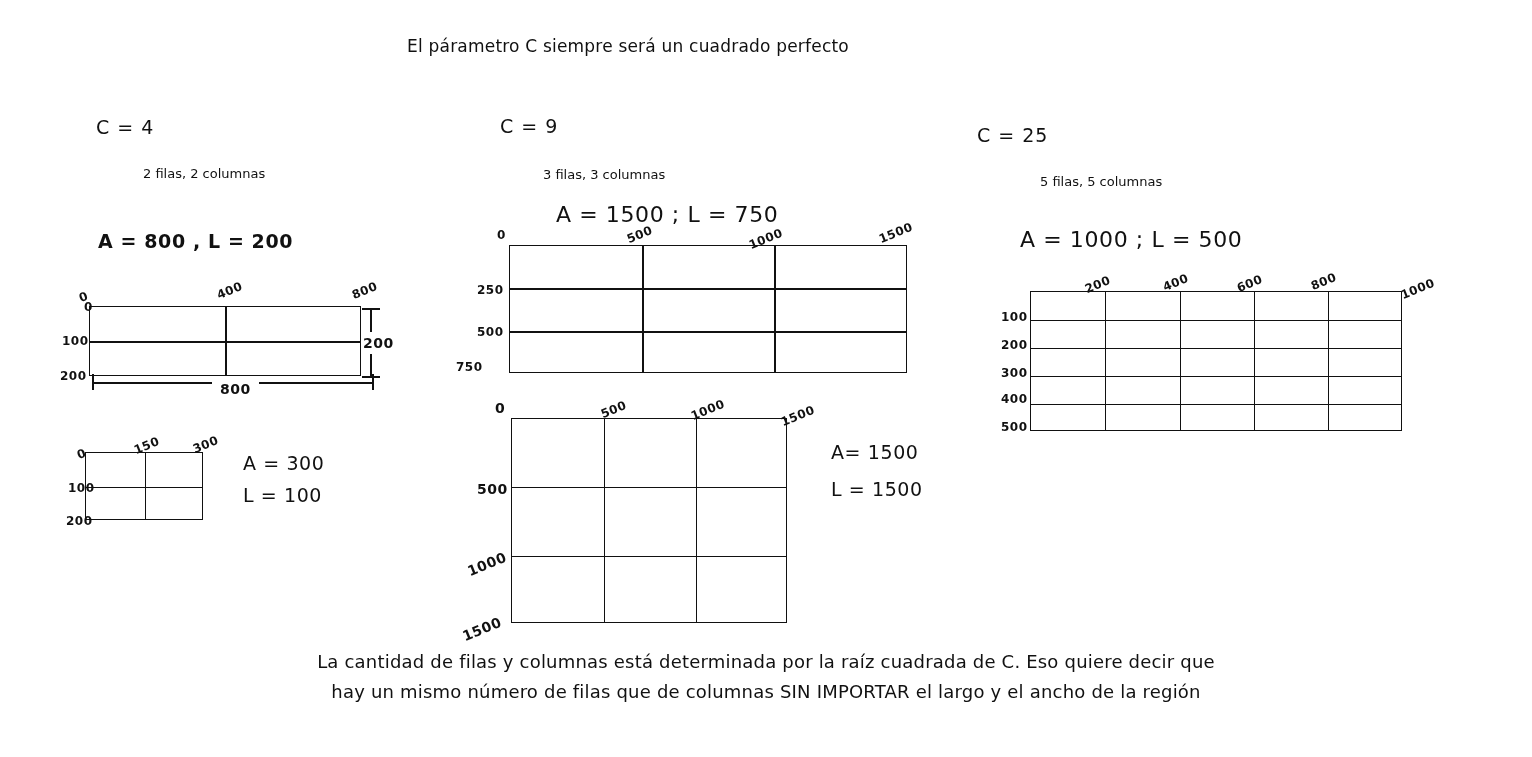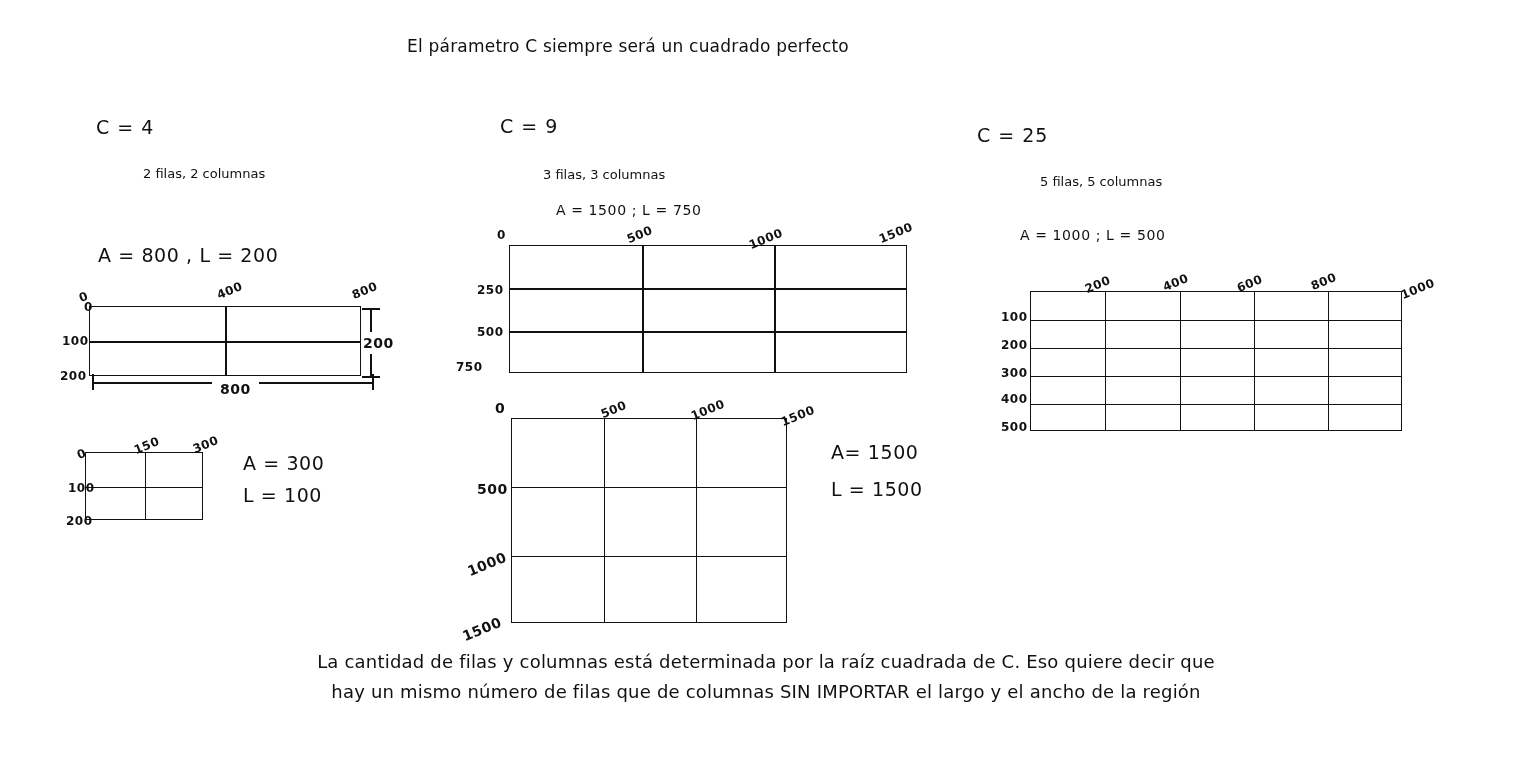--- a/index.html
+++ b/index.html
@@ -27,21 +27,21 @@
   }
 
   .case-label {
     font-size: 19px;
     letter-spacing: 1px;
   }
   .case-sub {
     font-size: 13px;
   }
   .eq {
-    font-size: 14px;
+    font-size: 22px;
     letter-spacing: 0.6px;
   }
   .eq-big {
     font-size: 19px;
     letter-spacing: 0.6px;
   }
 
   .tick {
     font-size: 12px;
     font-weight: bold;
@@ -78,21 +78,21 @@
     letter-spacing: 0.2px;
   }
 </style>
 </head>
 <body>
 
 <div class="abs title">El párametro C siempre será un cuadrado perfecto</div>
 
 <div class="abs case-label" style="left:96px; top:116px;">C = 4</div>
 <div class="abs case-sub" style="left:143px; top:166px;text-align:right;">2 filas, 2 columnas</div>
-<div class="abs eq-big" style="left:98px; top:244px;">A = 800  ,  L = 200</div>
+<div class="abs eq-big" style="left:98px; top:230px;font-weight:bold;">A = 800  ,  L = 200</div>
 
 <div class="grid" style="left:89px; top:306px; width:272px; height:70px;">
   <div class="vline" style="left:135px;"></div>
   <div class="hline" style="top:34px;"></div>
 </div>
 <div class="abs tick tick-rot" style="left:82px; top:291px;">0</div>
 <div class="abs tick tick-rot" style="left:220px; top:288px;">400</div>
 <div class="abs tick tick-rot" style="left:355px; top:288px;">800</div>
 <div class="abs tick" style="left:84px; top:300px;">0</div>
 <div class="abs tick" style="left:62px; top:334px;">100</div>

